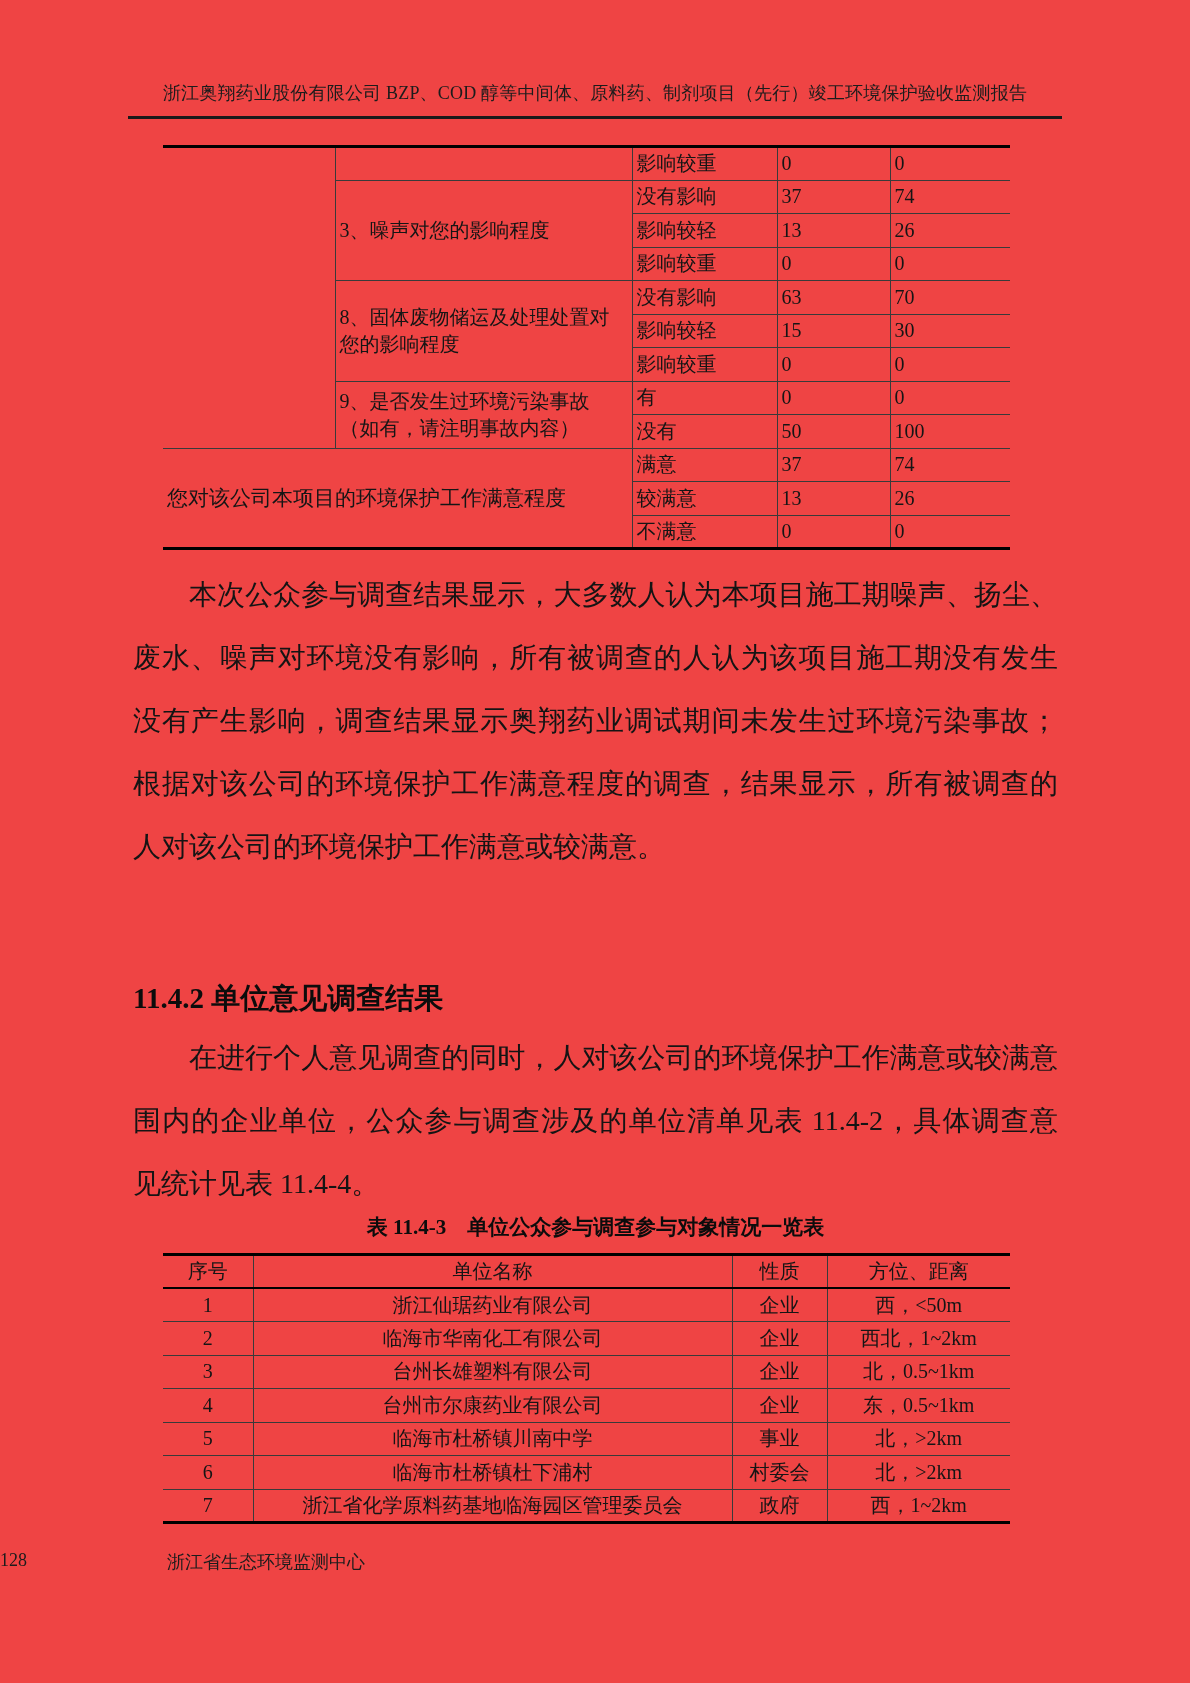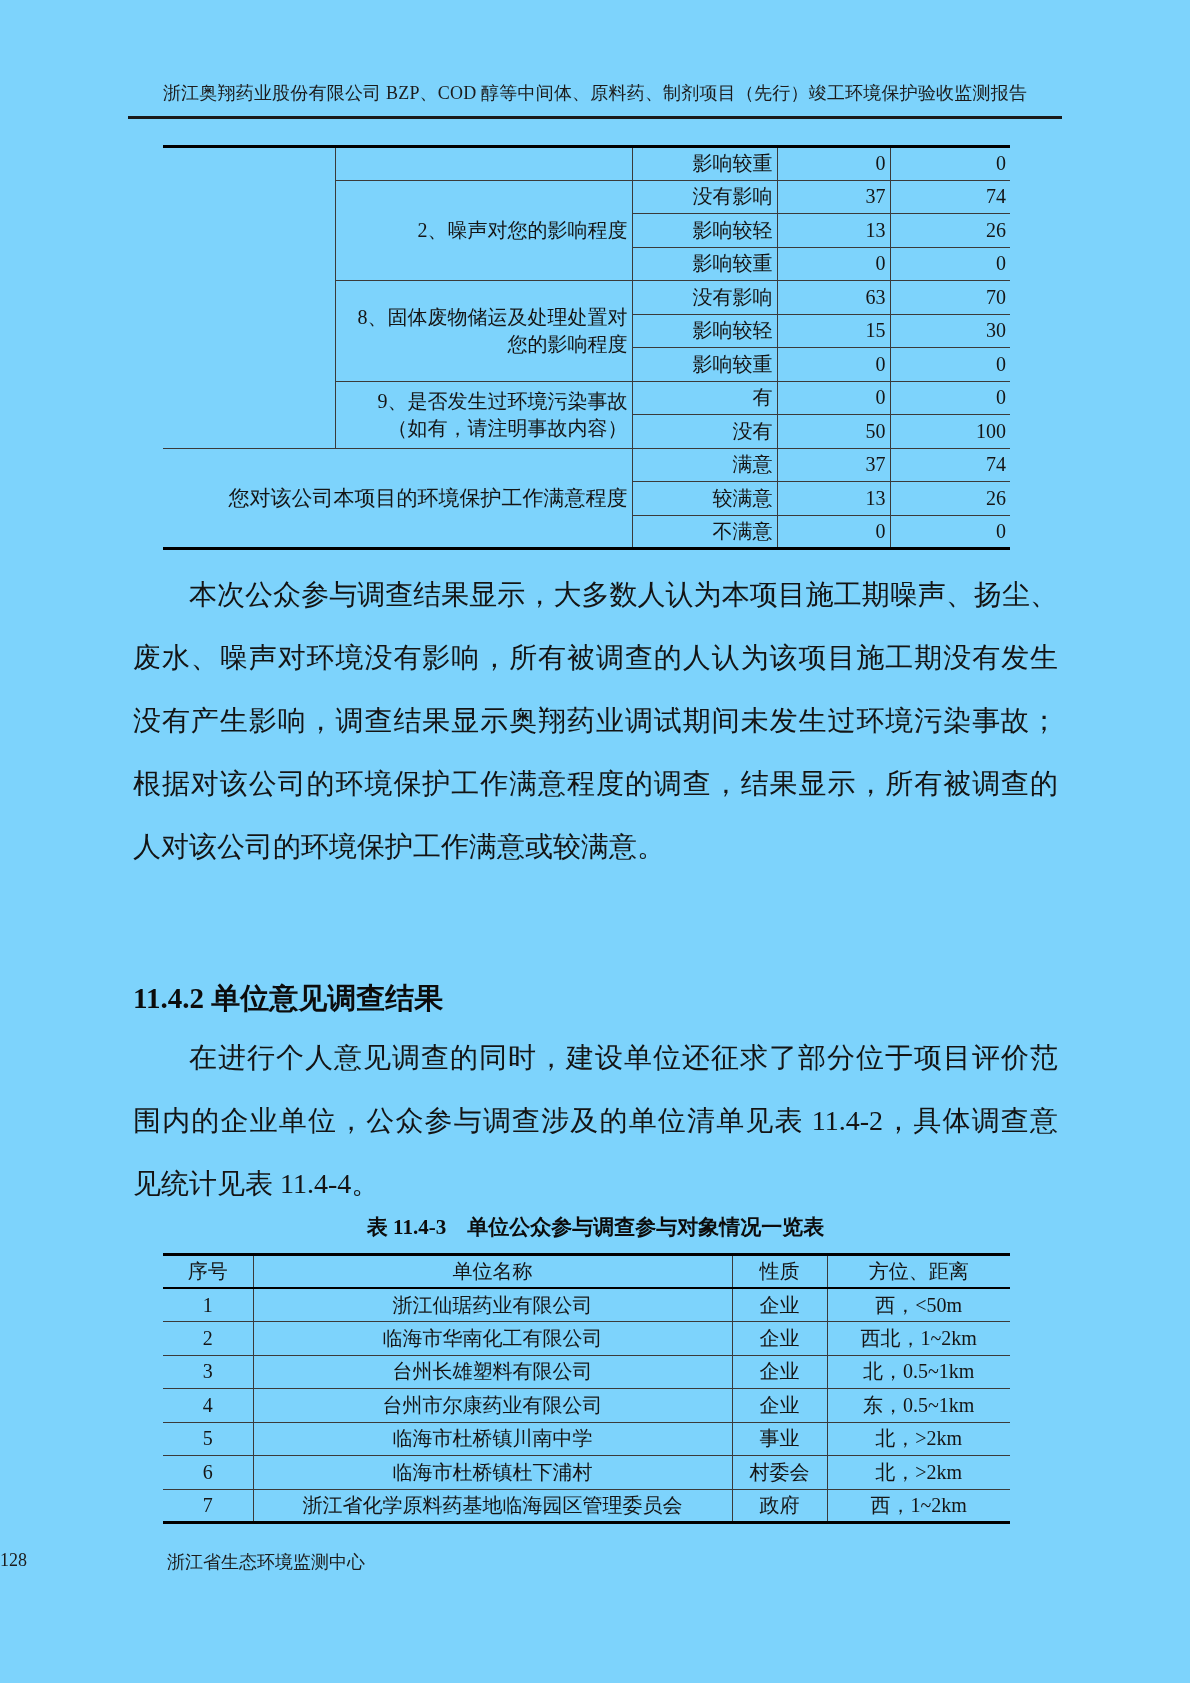--- a/index.html
+++ b/index.html
@@ -1,39 +1,39 @@
 <!DOCTYPE html>
 <html><head>
 <meta charset="utf-8">
 <style>
   html,body { margin:0; padding:0; background:#ffffff; }
   .page {
     position:relative; width:1190px; height:1683px; margin:0 auto;
-    background:#7dd3fc; color:#111;
+    background:#ef4444; color:#111;
     font-family:"Liberation Serif","DejaVu Serif",serif;
     overflow:hidden;
   }
 
   
   .doc-header {
     position:absolute; top:82px; left:128px; width:934px;
     text-align:center; font-size:18px; line-height:22px;
     padding-bottom:12px; border-bottom:3px solid #1a1a1a;
     letter-spacing:0.2px; color:#1c1c1c;
   }
 
   
   table { border-collapse:collapse; table-layout:fixed; }
   .t1 {
     position:absolute; top:145px; left:163px; width:847px;
     border-top:3px solid #000; border-bottom:3px solid #000;
   }
   .t1 tr { height:33.5px; }
   .t1 td {
-    border:1.5px solid #3a3a3a; text-align:right; vertical-align:middle;
+    border:1.5px solid #3a3a3a; text-align:left; vertical-align:middle;
     font-size:20px; padding:0 4px; color:#151515;
   }
   .t1 td:last-child { border-right:none; }
   .t1 td.edge-l { border-left:none; }
   .t1 td.qcell { line-height:27px; }
 
   .t2 {
     position:absolute; top:1253px; left:163px; width:847px;
     border-top:3px solid #000; border-bottom:3px solid #000;
   }
@@ -88,21 +88,21 @@
     </colgroup>
     <tbody>
       <tr>
         <td class="edge-l" rowspan="9"></td>
         <td class="qcell"></td>
         <td>影响较重</td>
         <td>0</td>
         <td>0</td>
       </tr>
       <tr>
-        <td class="qcell" rowspan="3">2、噪声对您的影响程度</td>
+        <td class="qcell" rowspan="3">3、噪声对您的影响程度</td>
         <td>没有影响</td>
         <td>37</td>
         <td>74</td>
       </tr>
       <tr>
         <td>影响较轻</td>
         <td>13</td>
         <td>26</td>
       </tr>
       <tr>
@@ -166,21 +166,21 @@
     <div class="pline first">本次公众参与调查结果显示，大多数人认为本项目施工期噪声、扬尘、</div>
     <div class="pline">废水、噪声对环境没有影响，所有被调查的人认为该项目施工期没有发生</div>
     <div class="pline">没有产生影响，调查结果显示奥翔药业调试期间未发生过环境污染事故；</div>
     <div class="pline">根据对该公司的环境保护工作满意程度的调查，结果显示，所有被调查的</div>
     <div class="pline last">人对该公司的环境保护工作满意或较满意。</div>
   </div>
 
   <div class="section-heading">11.4.2 单位意见调查结果</div>
 
   <div class="para p2">
-    <div class="pline first">在进行个人意见调查的同时，建设单位还征求了部分位于项目评价范</div>
+    <div class="pline first">在进行个人意见调查的同时，人对该公司的环境保护工作满意或较满意</div>
     <div class="pline">围内的企业单位，公众参与调查涉及的单位清单见表 11.4-2，具体调查意</div>
     <div class="pline last">见统计见表 11.4-4。</div>
   </div>
 
   <div class="tbl-caption">表 11.4-3　单位公众参与调查参与对象情况一览表</div>
 
   <table class="t2">
     <colgroup>
       <col style="width:90px">
         <col style="width:479px">

